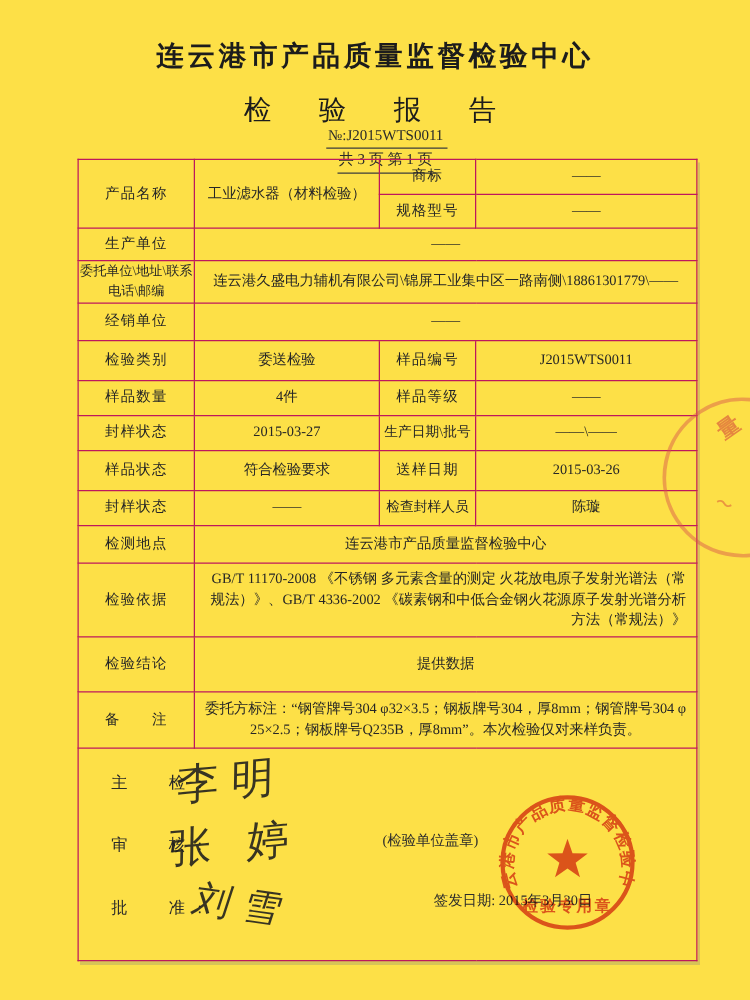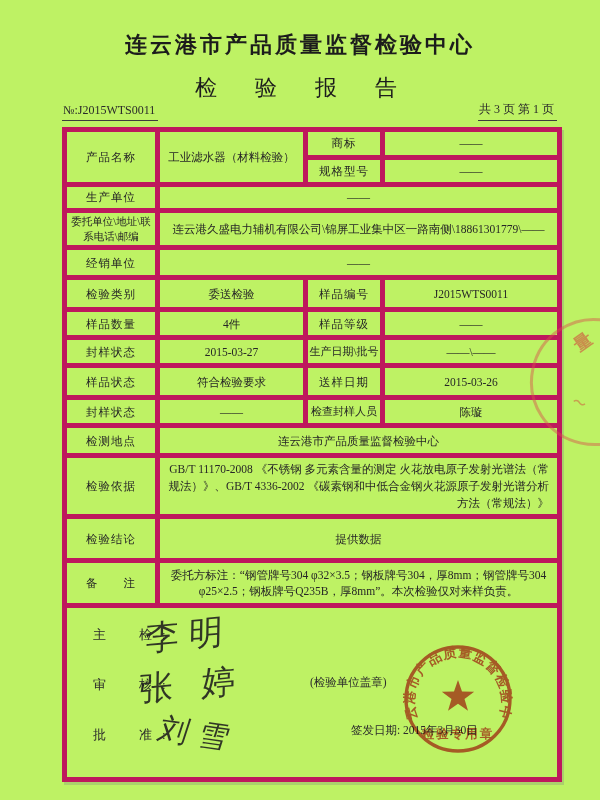--- a/index.html
+++ b/index.html
@@ -1,41 +1,41 @@
 <!DOCTYPE html>
 <html><head>
 <meta charset="utf-8">
 <style>
   html,body{margin:0;padding:0;background:#e8e8e6;}
   .page{
     position:relative;width:600px;height:800px;margin:0 auto;
-    background:#bef264;overflow:hidden;
+    background:#fde047;overflow:hidden;
     font-family:"Liberation Serif","DejaVu Serif",serif;color:#222;
   }
   .org-name{
     position:absolute;top:30px;left:0;width:100%;text-align:center;
     font-size:22px;font-weight:bold;letter-spacing:3px;color:#1c1c1c;
   }
   .report-title{
     position:absolute;top:73px;left:0;width:100%;text-align:center;
     font-size:22px;font-weight:normal;letter-spacing:8px;color:#1c1c1c;
   }
   .meta-row{
     position:absolute;top:101px;left:62px;width:495px;
-    display:flex;justify-content:space-between;align-items:flex-end;
-    font-size:12px;color:#2a2a2a;
+    display:flex;justify-content:space-between;align-items:center;
+    font-size:12px;color:#2a2a2a;flex-direction:column;
   }
   .meta-row .u{border-bottom:1px solid #3d3d3d;padding:0 3px 2px 1px;}
   table.form{
     position:absolute;top:127px;left:62px;width:495px;
     border-collapse:collapse;table-layout:fixed;
     box-shadow:2px 3px 0 rgba(130,130,128,.30);
   }
   table.form td{
-    border:5px solid #be185d;text-align:center;vertical-align:middle;
+    border:1px solid #be185d;text-align:center;vertical-align:middle;
     font-size:11.5px;line-height:1.45;padding:2px 4px;color:#262626;
     word-break:break-all;
   }
   td.lbl{letter-spacing:1px;}
   .sig-cell{height:165px;position:relative;}
   .sig-label{position:absolute;font-size:13px;letter-spacing:10px;color:#2a2a2a;white-space:nowrap;}
   .sig-name{
     position:absolute;font-size:34px;color:#1d1d1d;white-space:nowrap;
     transform:rotate(-5deg) skewX(-6deg);letter-spacing:10px;opacity:.88;
   }

